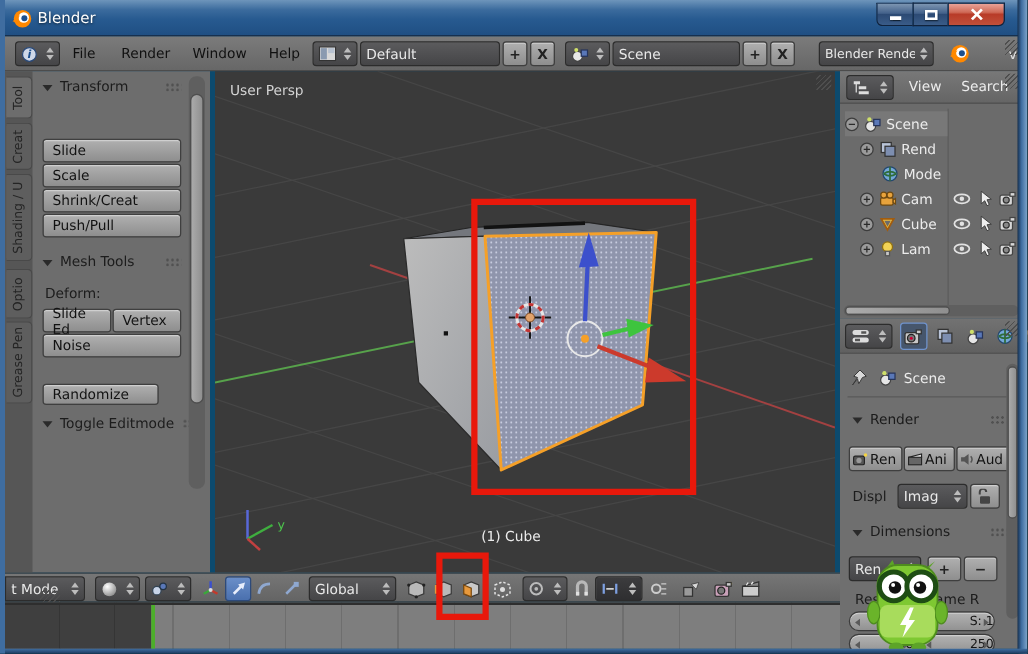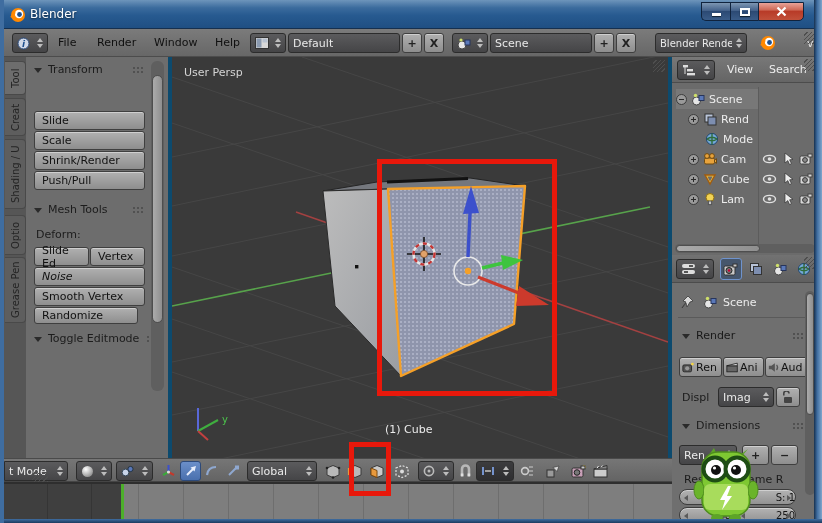--- a/index.html
+++ b/index.html
@@ -223,46 +223,43 @@
     </div>
     <div class="gripdots" style="left:128px;top:9px;"></div>
 
     <div class="btn-light" style="left:30px;top:54px;width:111px;height:19px;">
         <span>Slide</span>
       </div>
     <div class="btn-light" style="left:30px;top:74px;width:111px;height:19px;">
         <span>Scale</span>
       </div>
     <div class="btn-light" style="left:30px;top:94px;width:111px;height:19px;">
-        <span>Shrink/Render</span>
+        <span>Shrink/Creat</span>
       </div>
     <div class="btn-light" style="left:30px;top:114px;width:111px;height:19px;">
         <span>Push/Pull</span>
       </div>
 
     <div class="sect" style="left:30px;top:146px;">
       <span class="caret"></span>
       <span>Mesh Tools</span>
     </div>
     <div class="gripdots" style="left:128px;top:149px;"></div>
     <span class="sect" style="left:32px;top:171px;">Deform:</span>
 
     <div class="btn-light" style="left:30px;top:190px;width:55px;height:19px;">
         <span>Slide Ed</span>
       </div>
     <div class="btn-light" style="left:86px;top:190px;width:55px;height:19px;">
         <span>Vertex</span>
       </div>
-    <div class="btn-light" style="left:30px;top:210px;width:111px;height:19px;font-style:italic;">
+    <div class="btn-light" style="left:30px;top:210px;width:111px;height:19px;">
         <span>Noise</span>
       </div>
-    <div class="btn-light" style="left:30px;top:230px;width:111px;height:19px;">
-        <span>Smooth Vertex</span>
-      </div>
-    <div class="btn-light" style="left:30px;top:250px;width:104px;height:17px;">
+    <div class="btn-light" style="left:30px;top:250px;width:93px;height:17px;">
         <span>Randomize</span>
       </div>
 
     <div class="sect" style="left:30px;top:275px;">
       <span class="caret"></span>
       <span>Toggle Editmode</span>
     </div>
     <div class="gripdots" style="left:142px;top:278px;"></div>
 
     <div class="scrtrack" style="left:147px;top:4px;width:13px;height:330px;">

